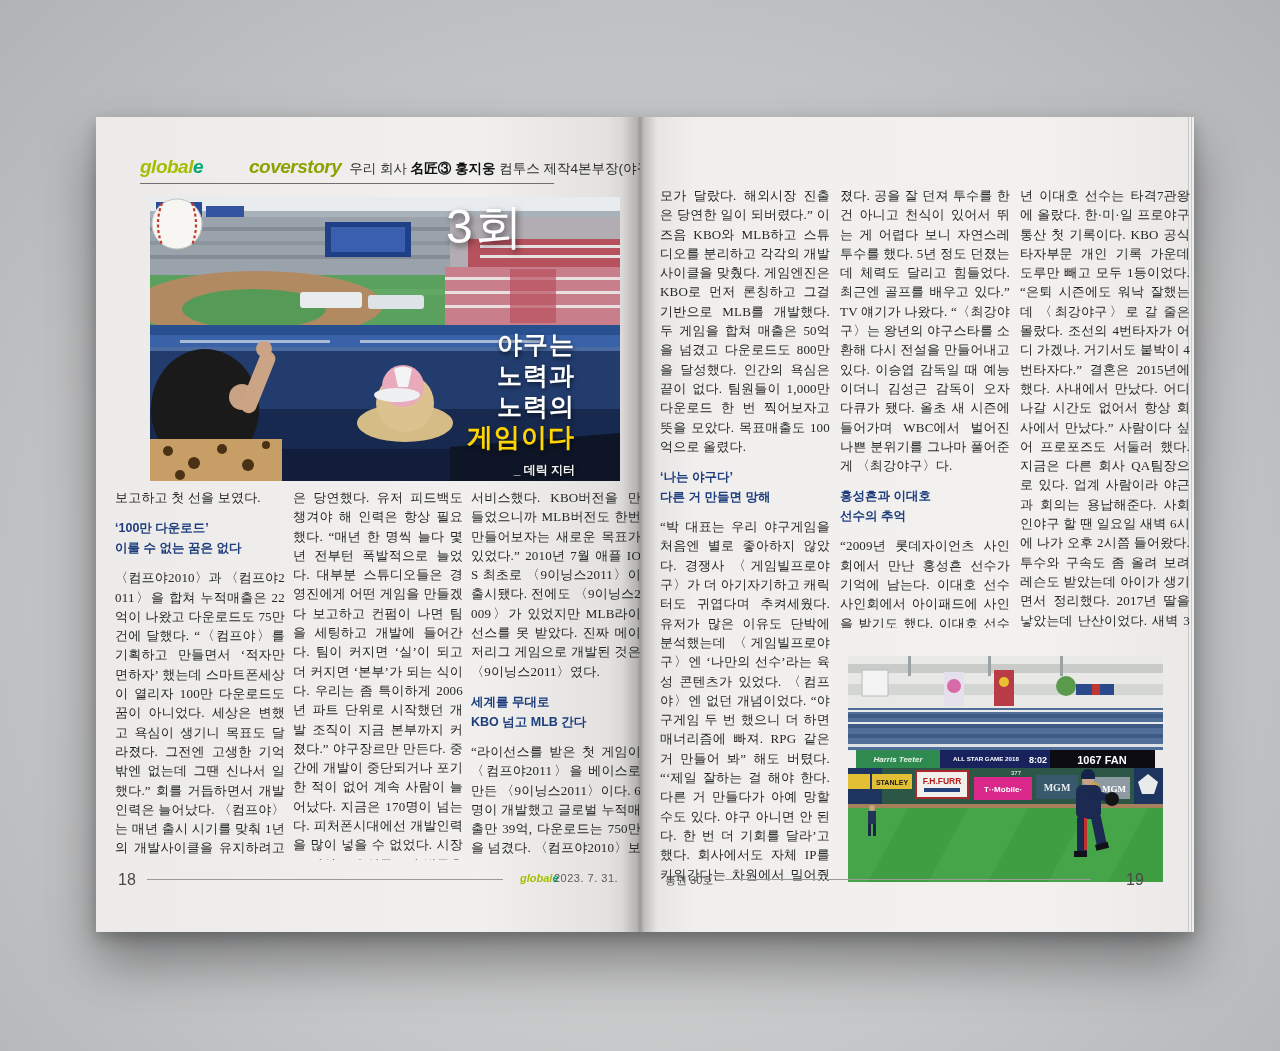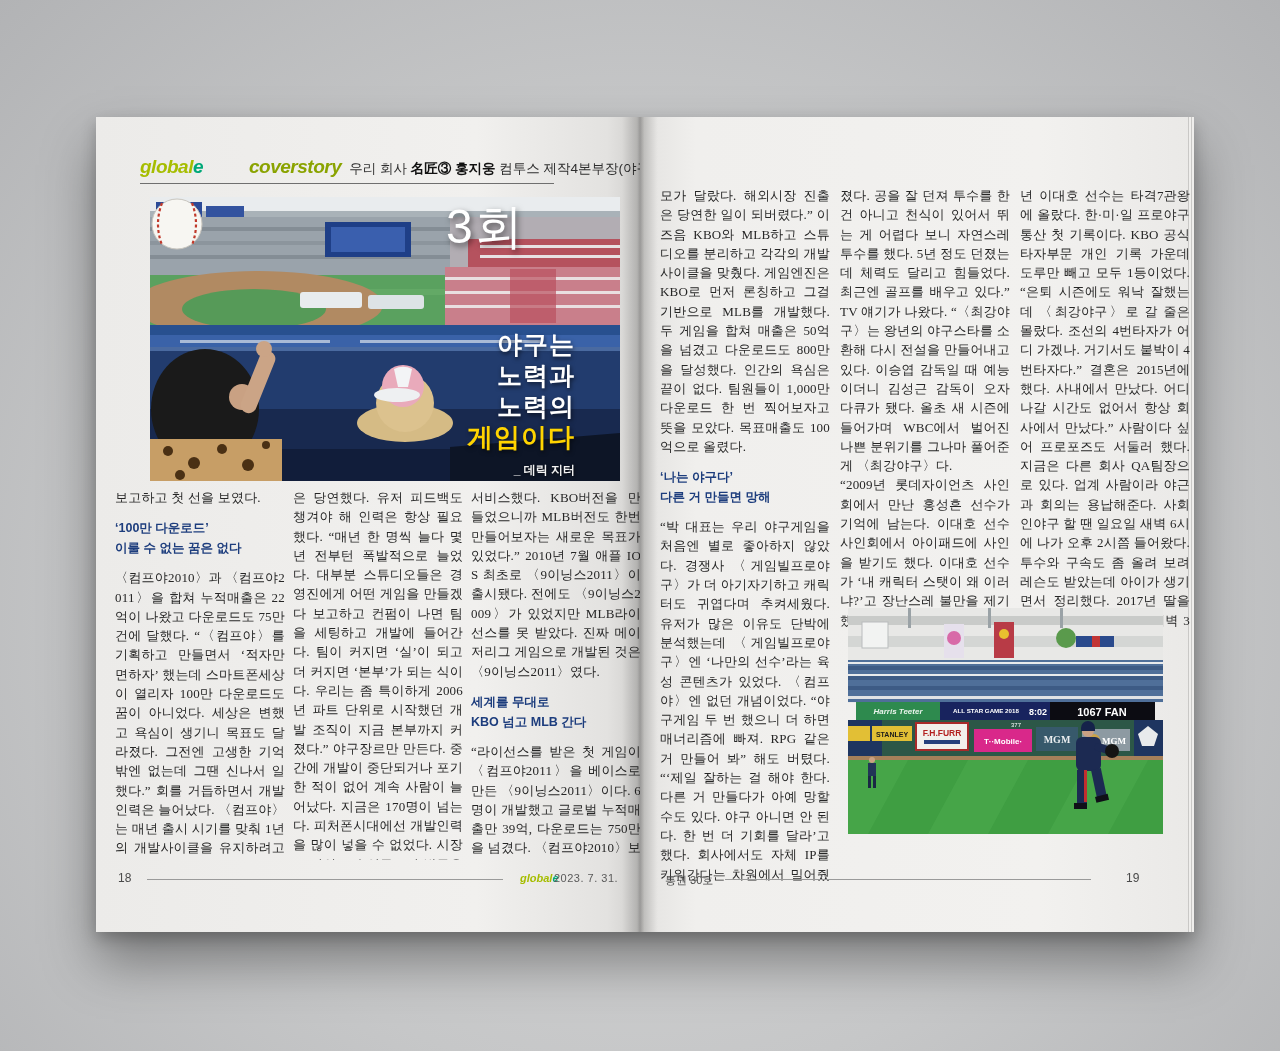--- a/index.html
+++ b/index.html
@@ -71,24 +71,24 @@
     text-align:left; font-size:12.5px; line-height:20px; margin:11px 0 10px; letter-spacing:0;
   }
   .pl-col { top:371px; height:372px; }
   .c1 { left:19px; } .c2 { left:197px; } .c3 { left:375px; }
   .pr-col { top:69px; }
   .rc1 { left:20px;  height:696px; }
   .rc2 { left:200px; height:442px; }
   .rc3 { left:380px; height:446px; }
 
   
-  .photo2 { position:absolute; left:208px; top:491px; width:315px; height:226px; overflow:hidden; }
-
-  
-  .footer-el { position:absolute; font-size:12px; color:#4a4a4a; }
+  .photo2 { position:absolute; left:208px; top:539px; width:315px; height:226px; overflow:hidden; }
+
+  
+  .footer-el { position:absolute; font-size:16px; color:#4a4a4a; }
   .rule { position:absolute; height:1px; background:#9a9a9a; }
   .footer-logo { font-style:italic; font-weight:800; font-size:11px; }
   .footer-date { font-size:11px; color:#5a5a5a; letter-spacing:0.5px; }
   .footer-issue { font-size:11px; color:#4a4a4a; }
 </style>
 </head>
 <body>
 
 <div class="stage">
   <div class="spread">
@@ -201,20 +201,24 @@
       <div class="col pr-col rc1">
         <p>모가 달랐다. 해외시장 진출은 당연한 일이 되버렸다.” 이즈음 KBO와 MLB하고 스튜디오를 분리하고 각각의 개발사이클을 맞췄다. 게임엔진은 KBO로 먼저 론칭하고 그걸 기반으로 MLB를 개발했다. 두 게임을 합쳐 매출은 50억을 넘겼고 다운로드도 800만을 달성했다. 인간의 욕심은 끝이 없다. 팀원들이 1,000만 다운로드 한 번 찍어보자고 뜻을 모았다. 목표매출도 100억으로 올렸다.</p>
         <div class="h">
           <div>‘나는 야구다’</div>
           <div>다른 거 만들면 망해</div>
         </div>
         <p>“박 대표는 우리 야구게임을 처음엔 별로 좋아하지 않았다. 경쟁사 〈게임빌프로야구〉가 더 아기자기하고 캐릭터도 귀엽다며 추켜세웠다. 유저가 많은 이유도 단박에 분석했는데 〈게임빌프로야구〉엔 ‘나만의 선수’라는 육성 콘텐츠가 있었다. 〈컴프야〉엔 없던 개념이었다. “야구게임 두 번 했으니 더 하면 매너리즘에 빠져. RPG 같은 거 만들어 봐” 해도 버텼다. “‘제일 잘하는 걸 해야 한다. 다른 거 만들다가 아예 망할 수도 있다. 야구 아니면 안 된다. 한 번 더 기회를 달라’고 했다. 회사에서도 자체 IP를 키워간다는 차원에서 밀어줬다. 아직까지도 박 대표에게 감사하다.” 좋아하는 운동도 당연히 야구일까. “특별히 챙겨 하는 운동은 없는데 전엔 사회인야구단에서 공을 던</p>
       </div>
       <div class="col pr-col rc2">
         <p>졌다. 공을 잘 던져 투수를 한 건 아니고 천식이 있어서 뛰는 게 어렵다 보니 자연스레 투수를 했다. 5년 정도 던졌는데 체력도 달리고 힘들었다. 최근엔 골프를 배우고 있다.” TV 얘기가 나왔다. “〈최강야구〉는 왕년의 야구스타를 소환해 다시 전설을 만들어내고 있다. 이승엽 감독일 때 예능이더니 김성근 감독이 오자 다큐가 됐다. 올초 새 시즌에 들어가며 WBC에서 벌어진 나쁜 분위기를 그나마 풀어준 게 〈최강야구〉다.</p>
+        <div class="h">
+          <div>홍성흔과 이대호</div>
+          <div>선수의 추억</div>
+        </div>
         <p>“2009년 롯데자이언츠 사인회에서 만난 홍성흔 선수가 기억에 남는다. 이대호 선수 사인회에서 아이패드에 사인을 받기도 했다. 이대호 선수가 ‘내 캐릭터 스탯이 왜 이러냐?’고 장난스레 불만을 제기했다.” 2010</p>
       </div>
       <div class="col pr-col rc3">
         <p>년 이대호 선수는 타격7관왕에 올랐다. 한·미·일 프로야구 통산 첫 기록이다. KBO 공식 타자부문 개인 기록 가운데 도루만 빼고 모두 1등이었다. “은퇴 시즌에도 워낙 잘했는데 〈최강야구〉로 갈 줄은 몰랐다. 조선의 4번타자가 어디 가겠나. 거기서도 붙박이 4번타자다.” 결혼은 2015년에 했다. 사내에서 만났다. 어디 나갈 시간도 없어서 항상 회사에서 만났다.” 사람이다 싶어 프로포즈도 서둘러 했다. 지금은 다른 회사 QA팀장으로 있다. 업계 사람이라 야근과 회의는 용납해준다. 사회인야구 할 땐 일요일 새벽 6시에 나가 오후 2시쯤 들어왔다. 투수와 구속도 좀 올려 보려 레슨도 받았는데 아이가 생기면서 정리했다. 2017년 딸을 낳았는데 난산이었다. 새벽 3시에 양수가 터졌는데 5시에 아이가 나왔다. 위험할 정도로 출혈이 심했다. 출산 후 중환자실 자리가</p>
       </div>
 
       <div class="photo2">
         <svg width="315" height="226" viewBox="0 0 315 226">
           <rect x="0" y="0" width="315" height="95" fill="#e8e8e6"></rect>
           <rect x="0" y="8" width="315" height="9" fill="#c9cbc9"></rect>

